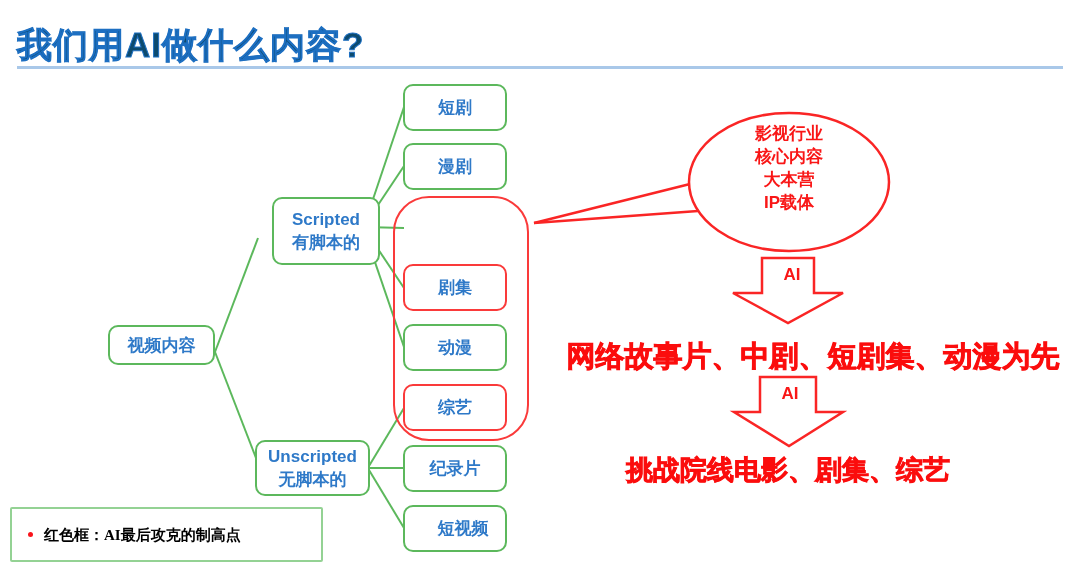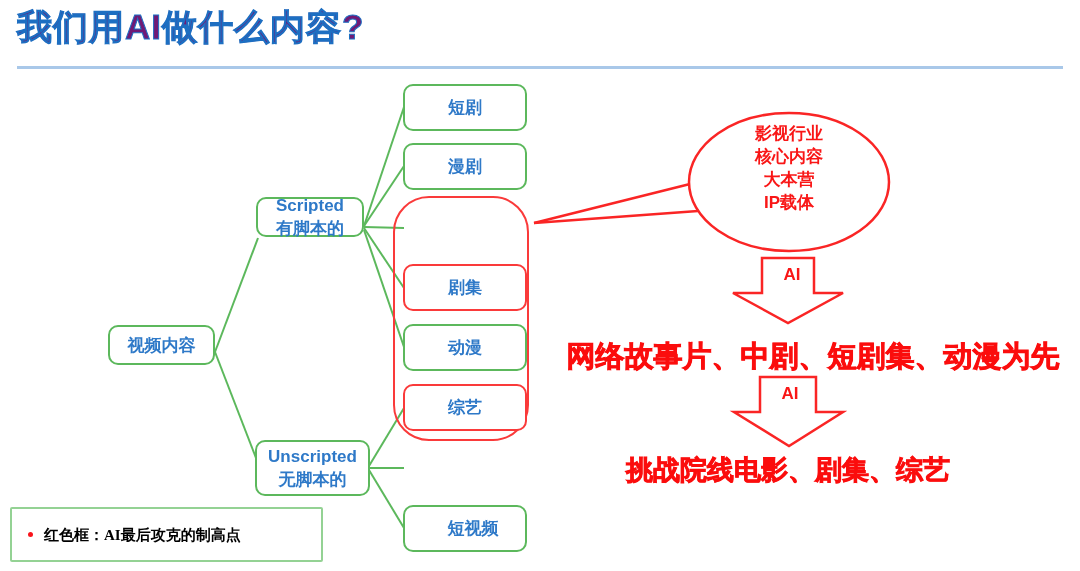--- a/index.html
+++ b/index.html
@@ -1,39 +1,39 @@
 <!DOCTYPE html>
 <html><head>
 <meta charset="utf-8">
 <style>
   html,body{margin:0;padding:0;background:#fff;}
   *{box-sizing:border-box;}
   body{font-family:"Liberation Sans","DejaVu Sans",sans-serif;}
   .slide{position:relative;width:1080px;height:571px;background:#fff;overflow:hidden;}
 
-  .title{position:absolute;left:17px;top:4px;font-size:35px;font-weight:900;
-         color:#701a75;letter-spacing:1px;-webkit-text-stroke:1px #1d6fc2;}
+  .title{position:absolute;left:17px;top:22px;font-size:35px;font-weight:900;
+         color:#0c4a6e;letter-spacing:1px;-webkit-text-stroke:1px #1d6fc2;}
   .title-rule{position:absolute;left:17px;top:66px;width:1046px;height:3px;background:#a9c8e9;}
 
   .conn-svg{position:absolute;left:0;top:0;width:1080px;height:571px;z-index:1;}
   .conn-svg line{stroke:#5cb85c;stroke-width:2;}
   .red-group-rect{position:absolute;left:393px;top:196px;width:136px;height:245px;
                   border:2.5px solid #fa3a3a;border-radius:36px;z-index:2;background:transparent;}
 
   .node{position:absolute;display:flex;align-items:center;justify-content:center;
         background:#fff;border:2.5px solid #5cb85c;border-radius:10px;
         color:#2e79c8;font-weight:bold;font-size:17px;text-align:center;z-index:3;}
   .node .two-line{line-height:23px;}
   .bc-red{border-color:#fa3a3a;}
   .bc-green{border-color:#5cb85c;}
 
   .node-root{left:108px;top:325px;width:107px;height:40px;}
-  .node-scripted{left:256px;top:197px;width:108px;height:40px;}
+  .node-scripted{left:272px;top:197px;width:108px;height:68px;}
   .node-unscripted{left:255px;top:440px;width:115px;height:56px;}
-  .leaf{left:403px;width:124px;height:47px;}
+  .leaf{left:403px;width:104px;height:47px;}
   .leaf-0{top:84px;}  .leaf-1{top:143px;} .leaf-2{top:205px;} .leaf-3{top:264px;}
   .leaf-4{top:324px;} .leaf-5{top:384px;} .leaf-6{top:445px;} .leaf-7{top:505px;padding-left:16px;}
 
   .bubble-svg{position:absolute;left:0;top:0;width:1080px;height:571px;z-index:2;}
   .bubble-svg .redline{stroke:#fa2525;stroke-width:2.5;fill:#fff;}
   .bubble-text{position:absolute;left:689px;top:122px;width:200px;z-index:3;
                color:#f91616;font-weight:900;font-size:17px;text-align:center;line-height:23px;}
 
   .arrow-label{position:absolute;z-index:3;color:#f91616;font-weight:900;font-size:17px;}
   .arrow1-label{left:772px;top:265px;width:40px;text-align:center;}
@@ -101,20 +101,23 @@
     </div>
   <div class="node leaf leaf-3 bc-red">
       <span>剧集</span>
     </div>
   <div class="node leaf leaf-5 bc-red">
       <span>综艺</span>
     </div>
   <div class="node leaf leaf-4 bc-green">
       <span>动漫</span>
     </div>
+  <div class="node leaf leaf-6 bc-green">
+      <span>纪录片</span>
+    </div>
   <div class="node leaf leaf-7 bc-green">
       <span>短视频</span>
     </div>
 
   <svg class="bubble-svg">
     <path class="redline" d="M534,223 L690,184" fill="none"></path>
     <path class="redline" d="M534,223 L698,211" fill="none"></path>
     <ellipse class="redline" cx="789" cy="182" rx="100" ry="69"></ellipse>
     <path class="redline" d="M762,258 L814,258 L814,293 L843,293 L788,323 L733,293 L762,293 Z"></path>
     <path class="redline" d="M760,377 L816,377 L816,412 L843,412 L789,446 L734,412 L760,412 Z"></path>

